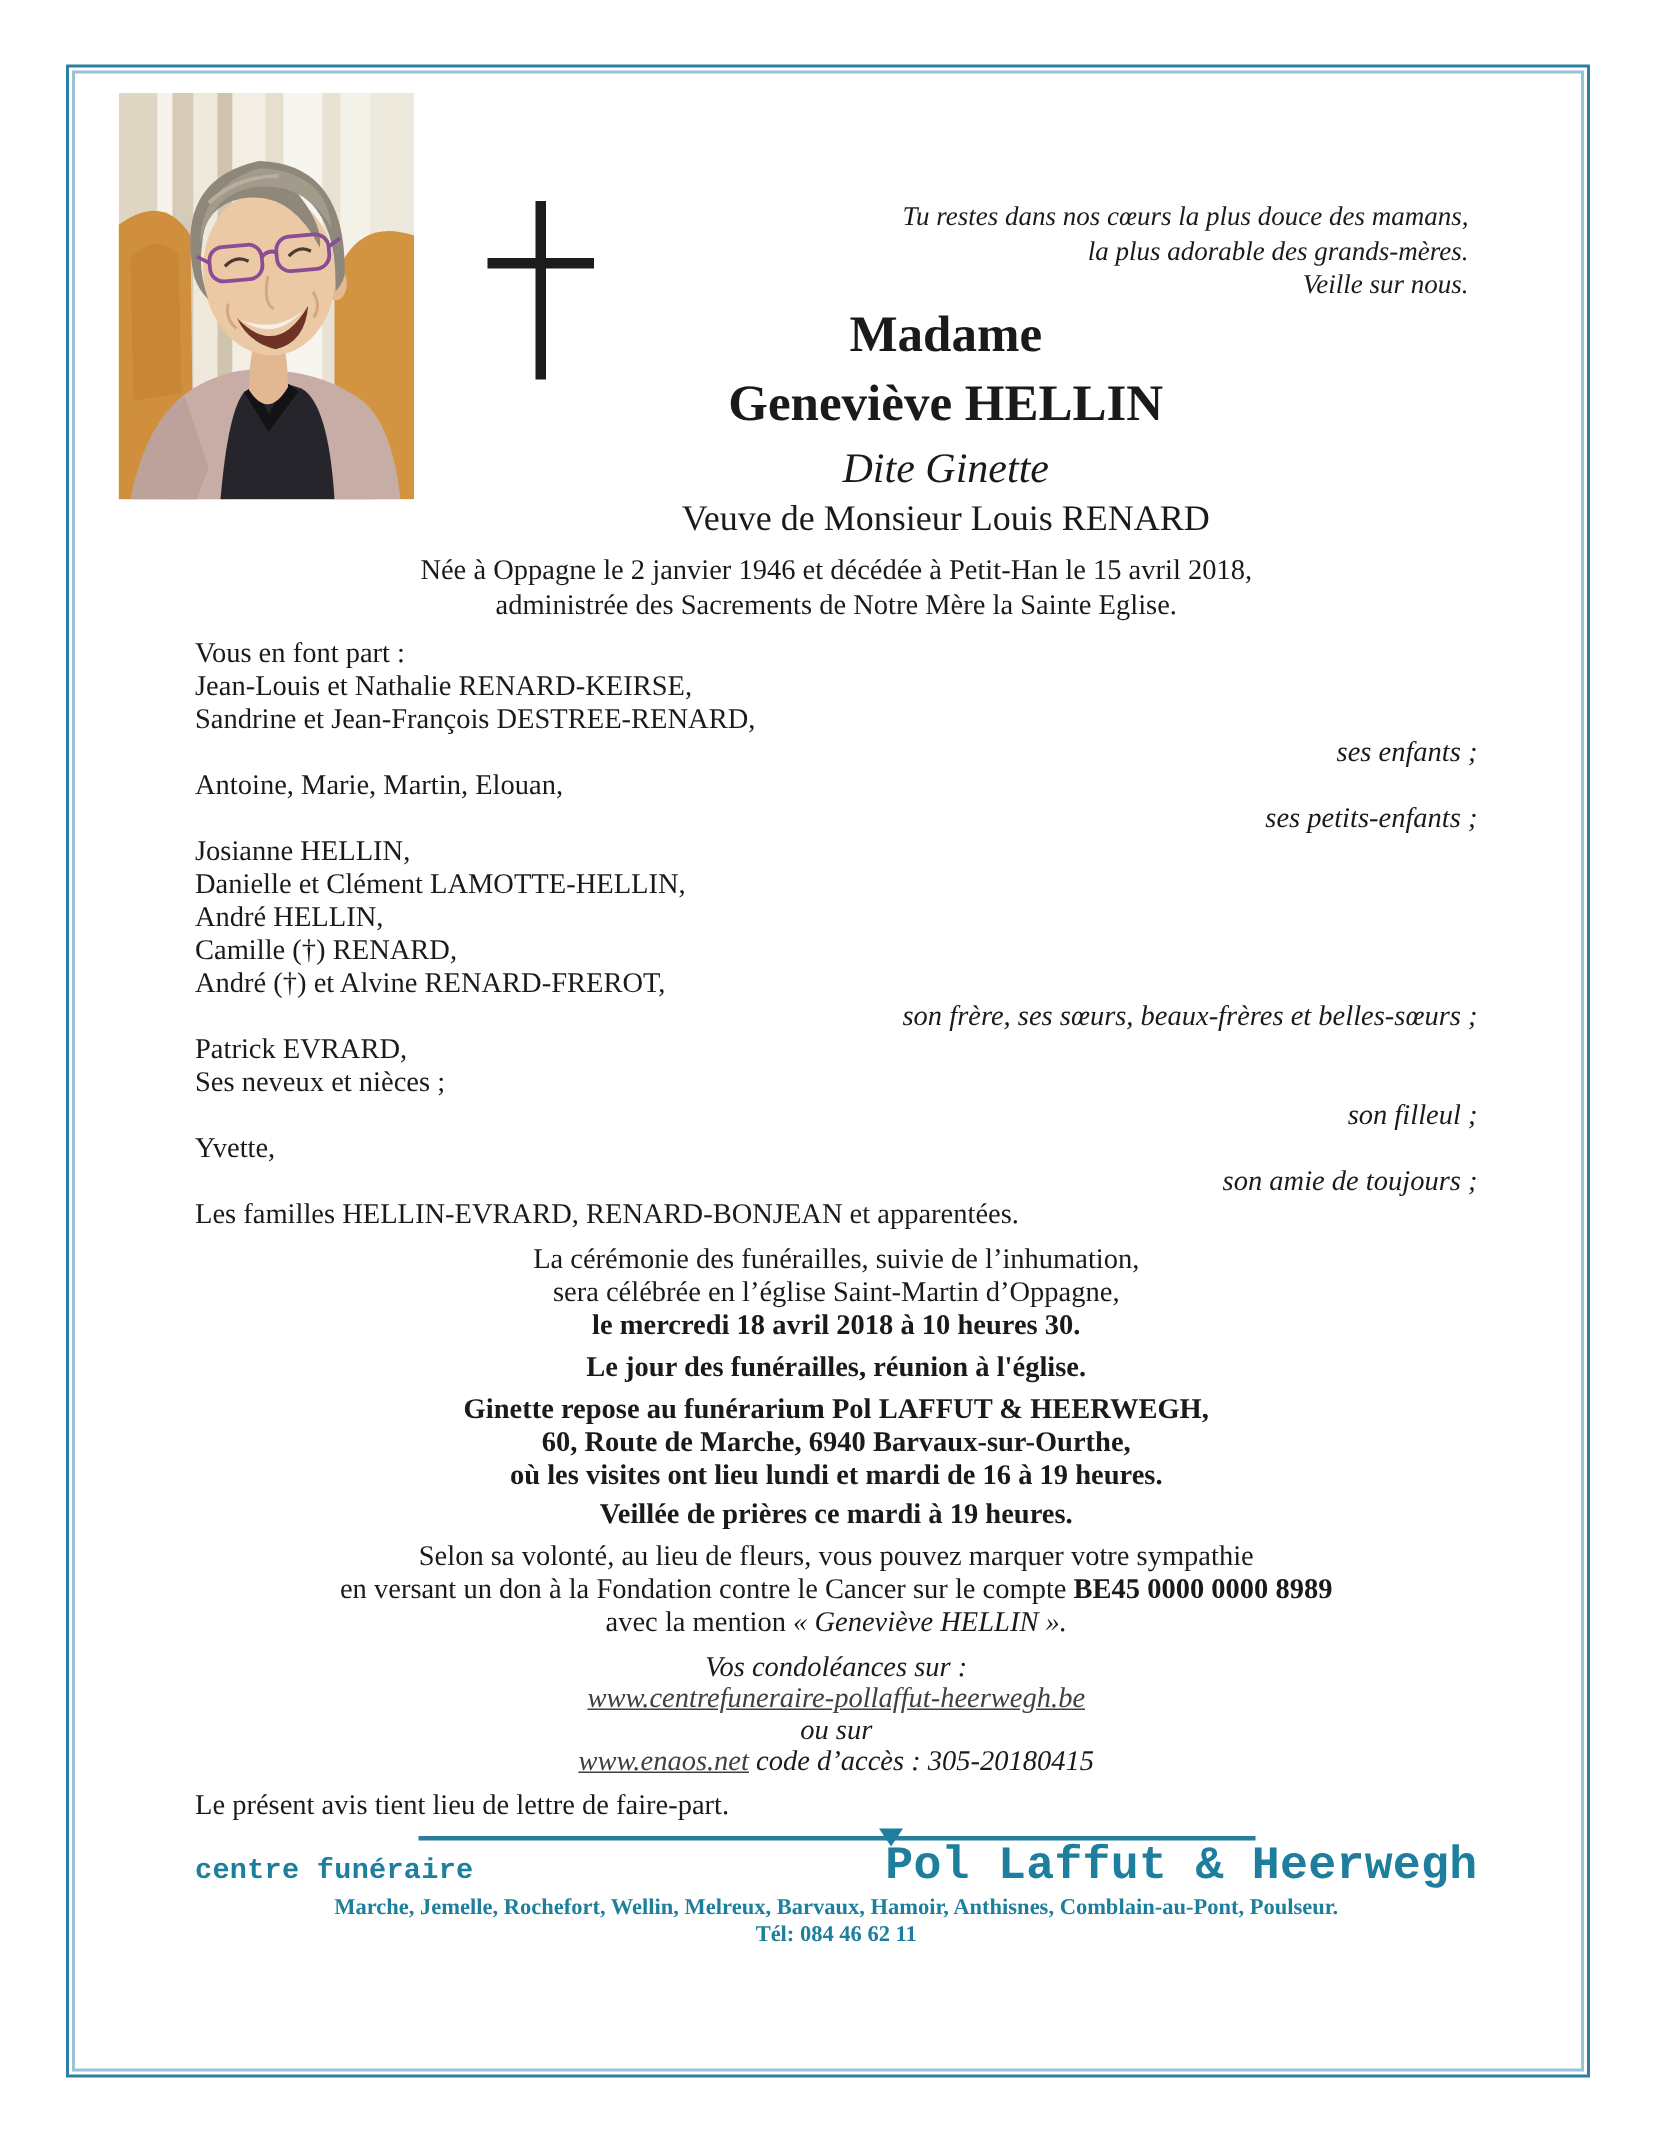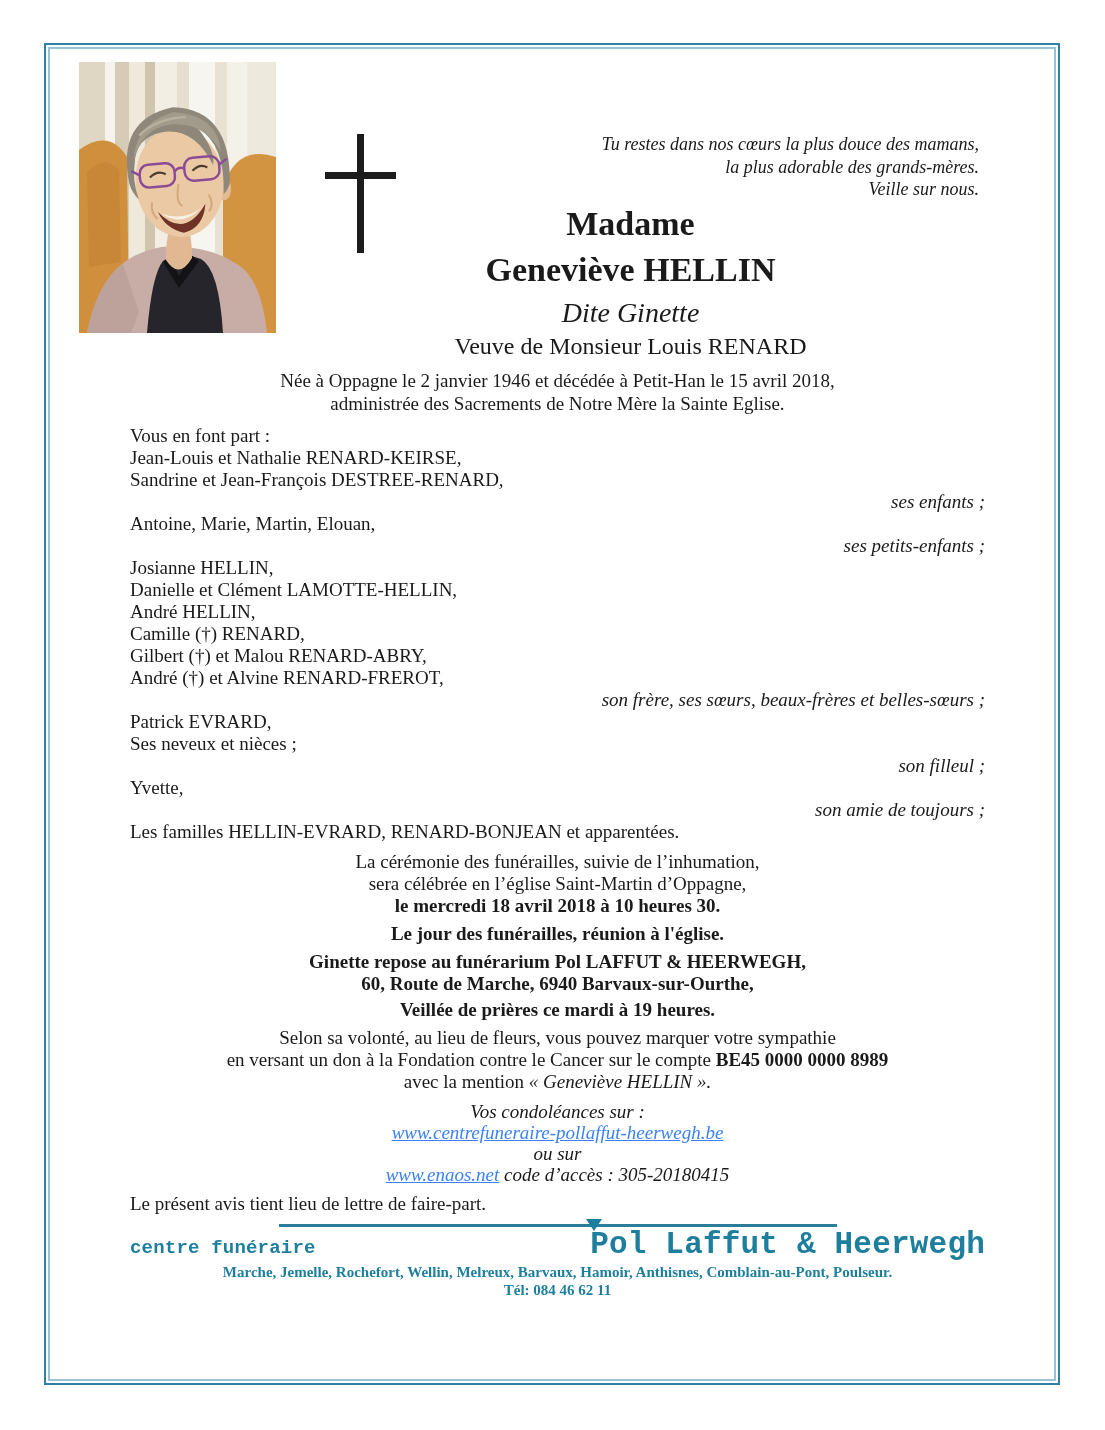--- a/index.html
+++ b/index.html
@@ -41,21 +41,21 @@
   .relation{line-height:22px;text-align:right;font-style:italic;}
   .center{text-align:center;}
   .thanks{margin-top:4px;line-height:22px;}
   .ceremony{margin-top:8px;line-height:22px;}
   .bold{font-weight:bold;}
   .reunion{margin-top:6px;line-height:22px;font-weight:bold;}
   .repose{margin-top:6px;line-height:22px;font-weight:bold;}
   .veillee{margin-top:4px;line-height:22px;font-weight:bold;}
   .donation{margin-top:6px;line-height:22px;}
   .condolences{margin-top:8px;line-height:21px;font-style:italic;}
-  .link{color:#3b82f6;text-decoration:underline;cursor:pointer;}
+  .link{color:#404040;text-decoration:underline;cursor:pointer;}
   .notice{margin-top:8px;line-height:22px;}
   
   .footer-rule{width:558px;margin:9px auto 0;border:none;border-top:3px solid #2b7d9c;}
   .logo-row{
     margin-top:0;display:flex;justify-content:space-between;align-items:baseline;gap:10px;
     color:#1d7f9d;font-family:Liberation Mono, monospace;
   }
   .brand-prefix{font-size:19px;font-weight:600;letter-spacing:.2px;}
   .brand-name{font-size:31px;font-weight:bold;position:relative;letter-spacing:.2px;}
   .brand-triangle{
@@ -163,21 +163,20 @@
       <div>
         <div class="fam-line">Jean-Louis et Nathalie RENARD-KEIRSE,</div>
         <div class="fam-line">Sandrine et Jean-François DESTREE-RENARD,</div>
         <div class="relation">ses enfants ;</div>
         <div class="fam-line">Antoine, Marie, Martin, Elouan,</div>
         <div class="relation">ses petits-enfants ;</div>
         <div class="fam-line">Josianne HELLIN,</div>
         <div class="fam-line">Danielle et Clément LAMOTTE-HELLIN,</div>
         <div class="fam-line">André HELLIN,</div>
         <div class="fam-line">Camille (†) RENARD,</div>
-        <div class="fam-line">Gilbert (†) et Malou RENARD-ABRY,</div>
         <div class="fam-line">André (†) et Alvine RENARD-FREROT,</div>
         <div class="relation">son frère, ses sœurs, beaux-frères et belles-sœurs ;</div>
         <div class="fam-line">Patrick EVRARD,</div>
         <div class="fam-line">Ses neveux et nièces ;</div>
         <div class="relation">son filleul ;</div>
         <div class="fam-line">Yvette,</div>
         <div class="relation">son amie de toujours ;</div>
         <div class="fam-line">Les familles HELLIN-EVRARD, RENARD-BONJEAN et apparentées.</div>
       </div>
 
@@ -186,20 +185,21 @@
         <div>La cérémonie des funérailles, suivie de l’inhumation,</div>
         <div>sera célébrée en l’église Saint-Martin d’Oppagne,</div>
         <div class="bold">le mercredi 18 avril 2018 à 10 heures 30.</div>
       </div>
 
       <div class="reunion center">Le jour des funérailles, réunion à l'église.</div>
 
       <div class="repose center">
         <div>Ginette repose au funérarium Pol LAFFUT &amp; HEERWEGH,</div>
         <div>60, Route de Marche, 6940 Barvaux-sur-Ourthe,</div>
+        <div>où les visites ont lieu lundi et mardi de 16 à 19 heures.</div>
       </div>
 
       <div class="veillee center">Veillée de prières ce mardi à 19 heures.</div>
 
       <div class="donation center">
         <div>Selon sa volonté, au lieu de fleurs, vous pouvez marquer votre sympathie</div>
         <div><span>en versant un don à la Fondation contre le Cancer sur le compte</span> <span class="bold">BE45 0000 0000 8989</span></div>
         <div><span>avec la mention</span> <span style="font-style:italic">« Geneviève HELLIN ».</span></div>
       </div>
 

